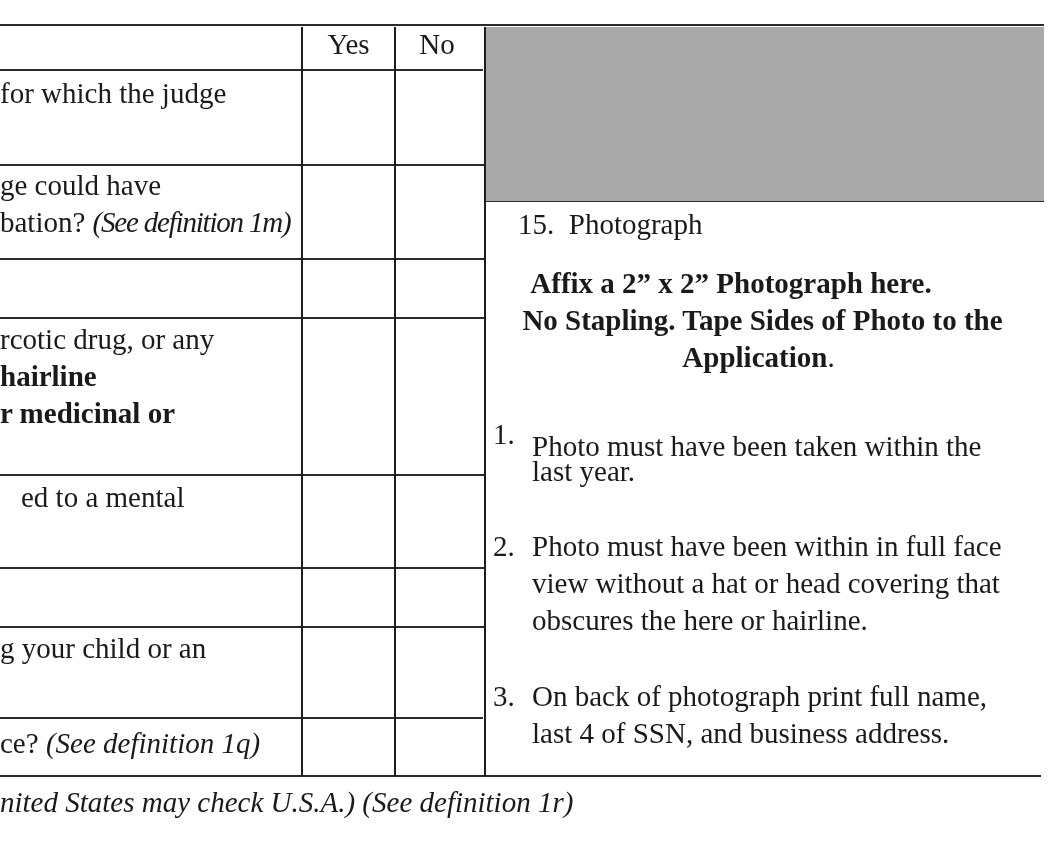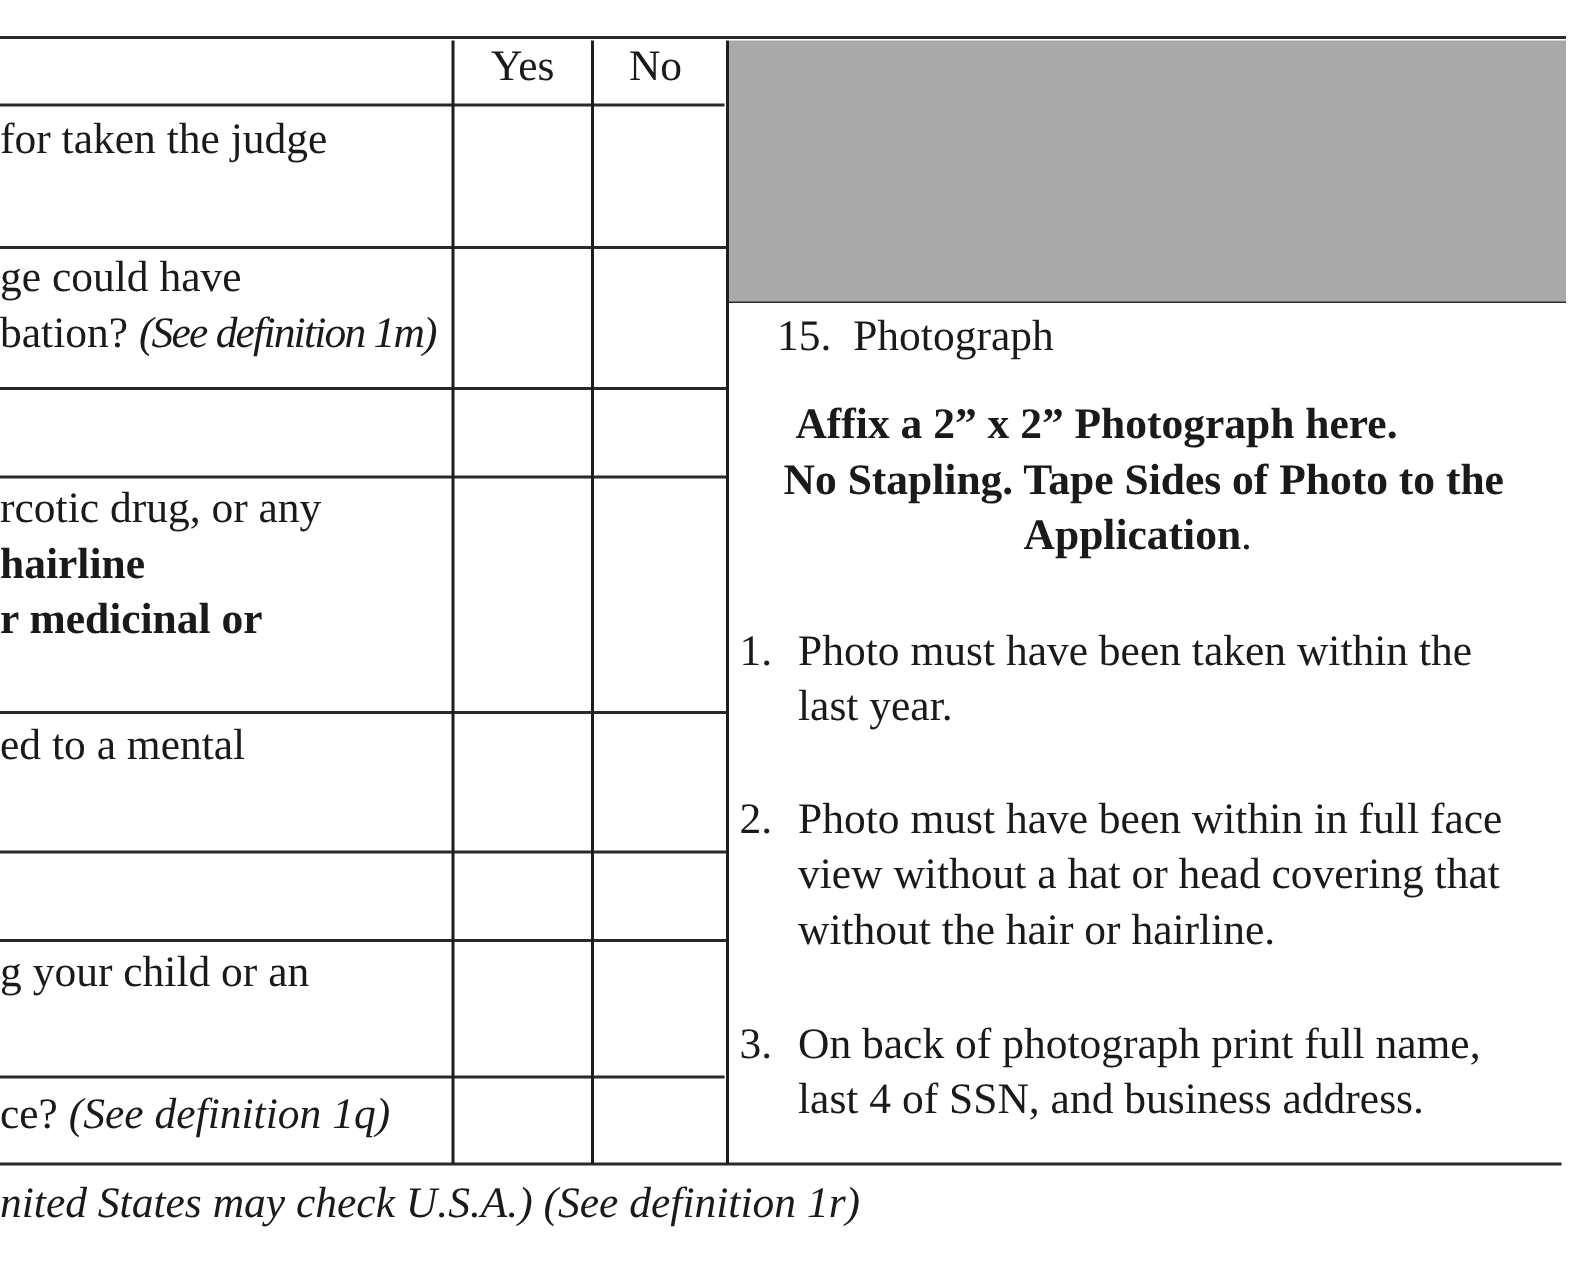--- a/index.html
+++ b/index.html
@@ -29,32 +29,32 @@
 <div class="hline" style="left:0;top:775px;width:1041px;"></div>
 
 <div class="vline" style="left:301px;top:27px;height:749px;"></div>
 <div class="vline" style="left:394px;top:27px;height:749px;"></div>
 <div class="vline" style="left:484px;top:27px;height:749px;"></div>
 <div class="hline" style="left:486px;top:200px;width:558px;"></div>
 
 <div class="txt center" style="left:303px;top:26px;width:91px;">Yes</div>
 <div class="txt center" style="left:396px;top:26px;width:82px;">No</div>
 
-<div class="txt" style="left:0;top:75px;">for taken the judge</div>
+<div class="txt" style="left:0;top:75px;">for which the judge</div>
 
 <div class="txt" style="left:0;top:167px;">ge could have</div>
 <div class="txt" style="left:0;top:204px;">
   <span>bation? </span><span class="it" style="letter-spacing:-1.2px;">(See definition 1m)</span>
 </div>
 
 <div class="txt" style="left:0;top:321px;">rcotic drug, or  any</div>
 <div class="txt b" style="left:0;top:358px;"> hairline</div>
 <div class="txt b" style="left:0;top:395px;">r medicinal or</div>
 
-<div class="txt" style="left:0;top:479px;">ed to a mental</div>
+<div class="txt" style="left:0;top:479px;padding-left:21px;">ed to a mental</div>
 
 <div class="txt" style="left:0;top:630px;">g your child or an</div>
 
 <div class="txt" style="left:0;top:725px;">
   <span>ce? </span><span class="it">(See definition 1q)</span>
 </div>
 
 <div class="cell" style="left:303px;top:71px;width:91px;height:93px;"></div>
 <div class="cell" style="left:396px;top:71px;width:88px;height:93px;"></div>
 <div class="cell" style="left:303px;top:166px;width:91px;height:92px;"></div>
@@ -78,25 +78,25 @@
   <span>15.</span>&nbsp;&nbsp;<span>Photograph</span>
 </div>
 
 <div class="txt b center" style="left:466px;top:265px;width:530px;">Affix a 2” x 2” Photograph here.</div>
 <div class="txt b center" style="left:490px;top:302px;width:545px;">No Stapling.  Tape Sides of Photo to the</div>
 <div class="txt center" style="left:486px;top:339px;width:545px;">
   <span class="b">Application</span><span>.</span>
 </div>
 
 <div class="txt" style="left:493px;top:416px;">1.</div>
-<div class="txt" style="left:532px;top:416px;">Photo must have been taken within the</div>
+<div class="txt" style="left:532px;top:428px;">Photo must have been taken within the</div>
 <div class="txt" style="left:532px;top:453px;">last year.</div>
 
 <div class="txt" style="left:493px;top:528px;">2.</div>
 <div class="txt" style="left:532px;top:528px;">Photo must have been within in full face</div>
 <div class="txt" style="left:532px;top:565px;">view without a hat or head covering that</div>
-<div class="txt" style="left:532px;top:602px;">without the hair or hairline.</div>
+<div class="txt" style="left:532px;top:602px;">obscures the here or hairline.</div>
 
 <div class="txt" style="left:493px;top:678px;">3.</div>
 <div class="txt" style="left:532px;top:678px;">On back of photograph print full name,</div>
 <div class="txt" style="left:532px;top:715px;">last 4 of SSN, and business address.</div>
 
 <div class="txt it" style="left:0;top:784px;">nited States may check U.S.A.) (See definition 1r)</div>
 
 </body></html>

